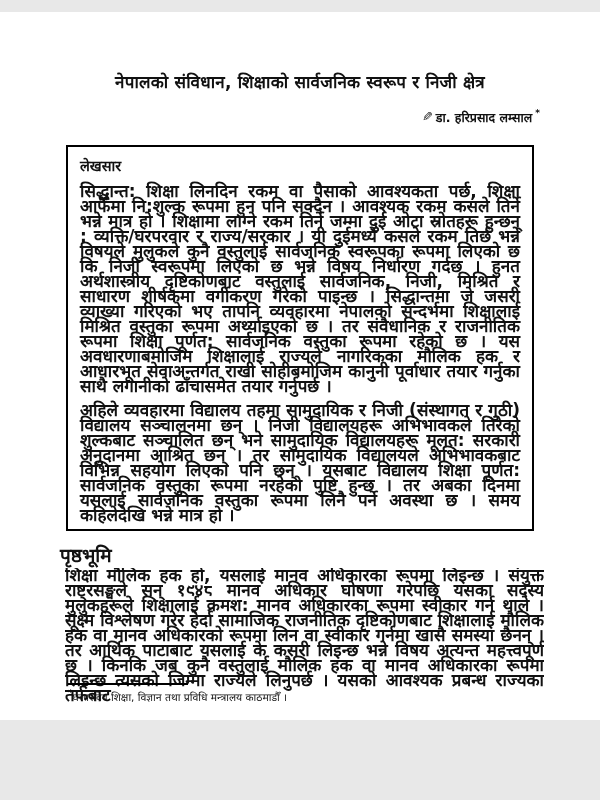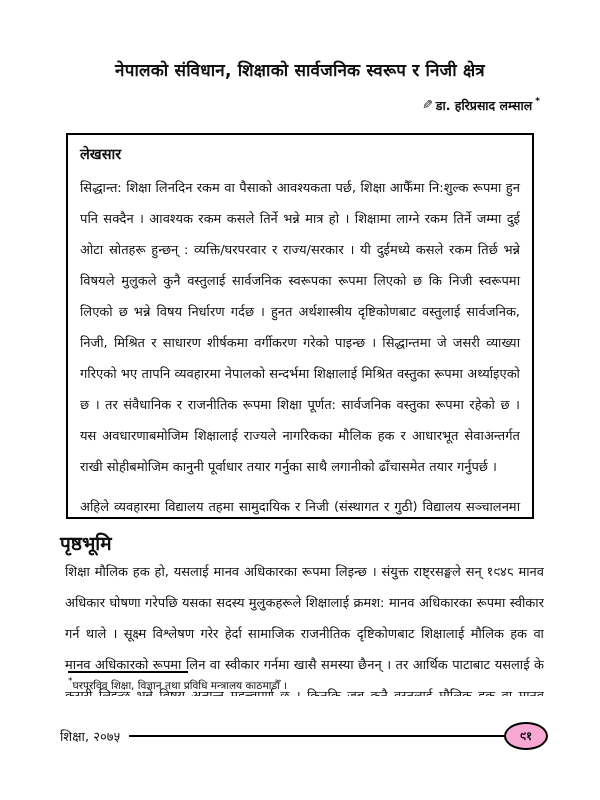--- a/index.html
+++ b/index.html
@@ -1,19 +1,19 @@
 <!DOCTYPE html>
 <html lang="ne"><head>
 <meta charset="utf-8">
 <style>
   html,body { margin:0; padding:0; background:#e8e8e8; }
   .page {
     position: relative;
-    width: 600px; height: 800px;
-    margin: 0 auto;
+    width: 600px; height: 708px;
+    margin: 12px auto;
     background: #ffffff;
     color: #111111;
     font-family: "DejaVu Sans", sans-serif;
     overflow: hidden;
   }
   .doc-title {
     position: absolute; top: 58px; left: 40px; right: 40px;
     margin: 0;
     text-align: center;
     font-size: 17px; font-weight: 700;
@@ -32,23 +32,24 @@
     border: 2px solid #000000;
     padding: 8px 12px 23px 12px;
     overflow: hidden;
   }
   .abstract-heading {
     margin: 0 0 9px 0;
     font-size: 14.5px; font-weight: 700;
   }
   .para {
     margin: 0;
-    font-size: 13px;
-    line-height: 31px;
+    font-size: 17px;
+    line-height: 15px;
     text-align: justify;
+    font-weight: bold;
   }
   .abstract-box .para + .para { margin-top: 9px; }
   .section-heading {
     position: absolute; top: 530px; left: 60px;
     margin: 0;
     font-size: 19px; font-weight: 700;
   }
   .body-block {
     position: absolute; top: 556px; left: 65px; right: 56px;
     height: 140px; overflow: hidden;

